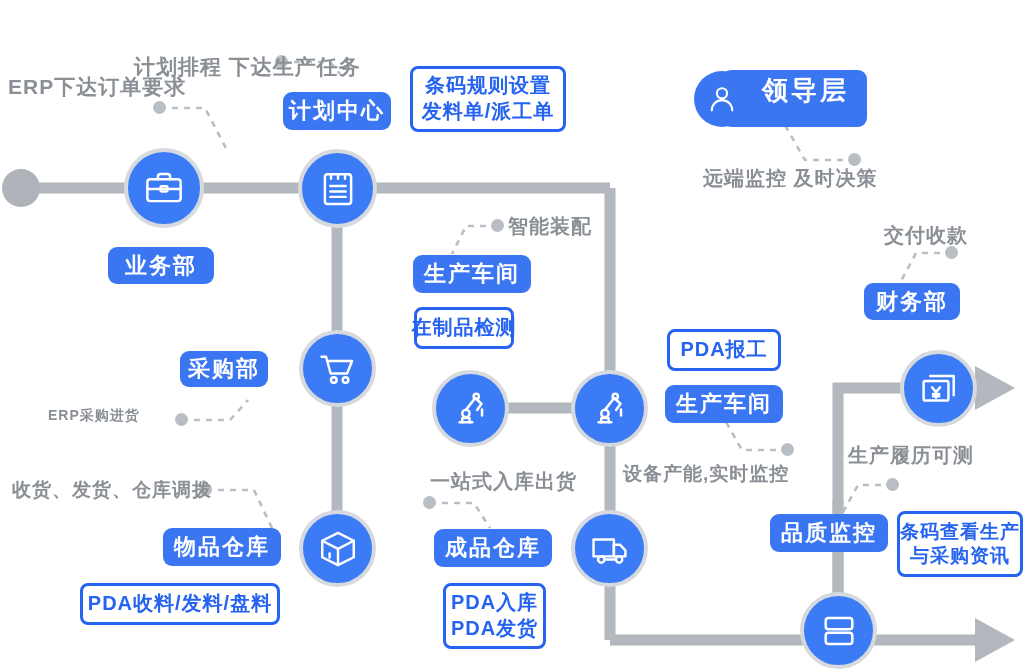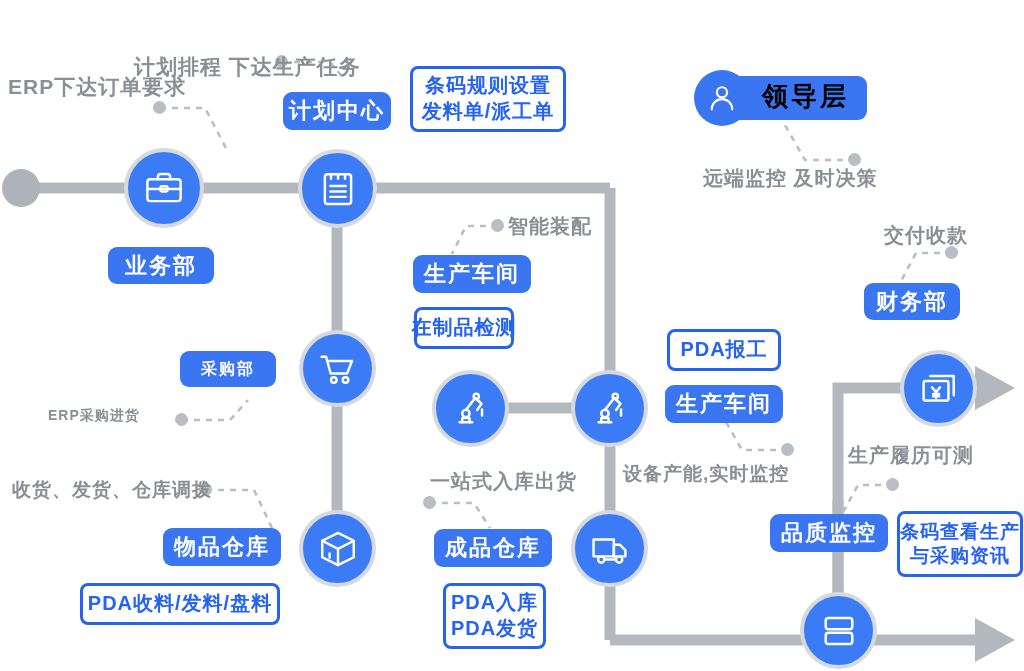--- a/index.html
+++ b/index.html
@@ -84,24 +84,24 @@
   .dot-big{
     position:absolute;
     width:38px;height:38px;
     border-radius:50%;
     background:#aeb3b9;
     z-index:4;
   }
   
   .leader-wrap{position:absolute;z-index:8;display:flex;align-items:center;}
   .leader-pill{
-    background:#3b76f2;color:#000000;border-radius:9px;
+    background:#3b76f2;color:#ffffff;border-radius:9px;
     font-weight:700;letter-spacing:3px;white-space:nowrap;
     display:flex;align-items:center;justify-content:center;
-    height:40px;padding:0 18px 4px 40px;margin-left:-28px;
+    height:40px;padding:0 18px 17px 40px;margin-left:-28px;
     font-size:26px;
   }
   .leader-circle{
     width:56px;height:56px;border-radius:50%;background:#3b76f2;
     display:flex;align-items:center;justify-content:center;
     position:relative;z-index:2;
   }
 </style>
 </head>
 <body>
@@ -283,21 +283,21 @@
   <div class="note" style="left:623px;top:461px;font-size:19px;">设备产能,实时监控</div>
 
   <div class="note" style="left:884px;top:222px;font-size:20px;">交付收款</div>
 
   <div class="note" style="left:848px;top:442px;font-size:20px;">生产履历可测</div>
 
   <div class="pill" style="left:108px;top:247px;width:106px;height:37px;font-size:22px;">业务部</div>
 
   <div class="pill" style="left:283px;top:92px;width:108px;height:38px;font-size:22px;">计划中心</div>
 
-  <div class="pill" style="left:180px;top:351px;width:96px;height:36px;font-size:16px;">采购部</div>
+  <div class="pill" style="left:180px;top:351px;width:88px;height:36px;font-size:22px;">采购部</div>
 
   <div class="pill" style="left:163px;top:528px;width:118px;height:38px;font-size:22px;">物品仓库</div>
 
   <div class="pill" style="left:413px;top:255px;width:118px;height:38px;font-size:22px;">生产车间</div>
 
   <div class="pill" style="left:665px;top:385px;width:118px;height:38px;font-size:22px;">生产车间</div>
 
   <div class="pill" style="left:434px;top:529px;width:118px;height:38px;font-size:22px;">成品仓库</div>
 
   <div class="pill" style="left:864px;top:283px;width:96px;height:37px;font-size:22px;">财务部</div>

